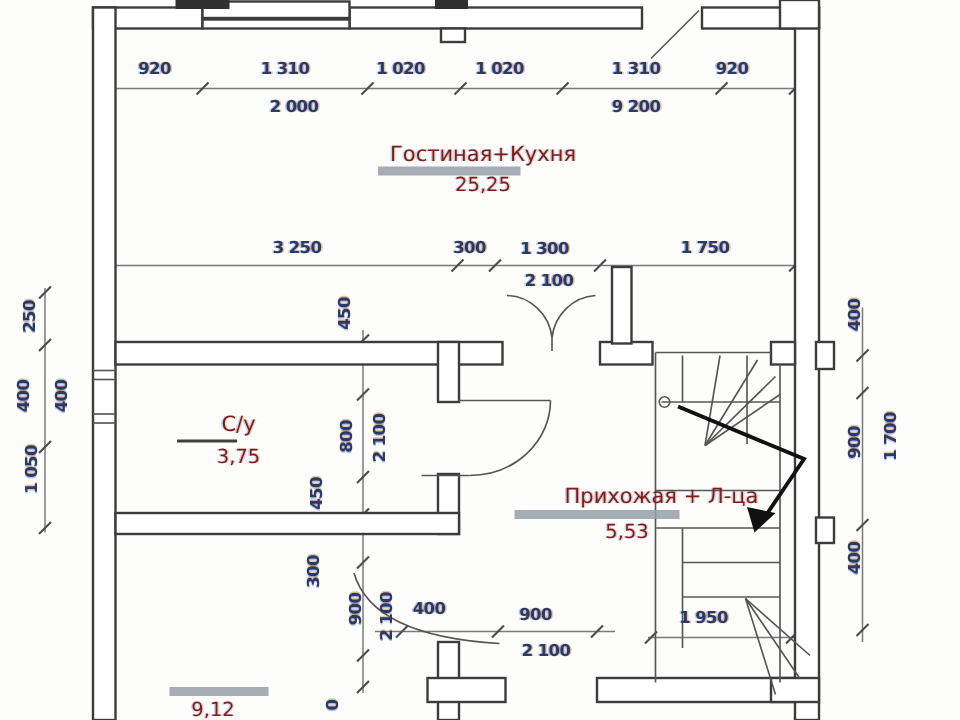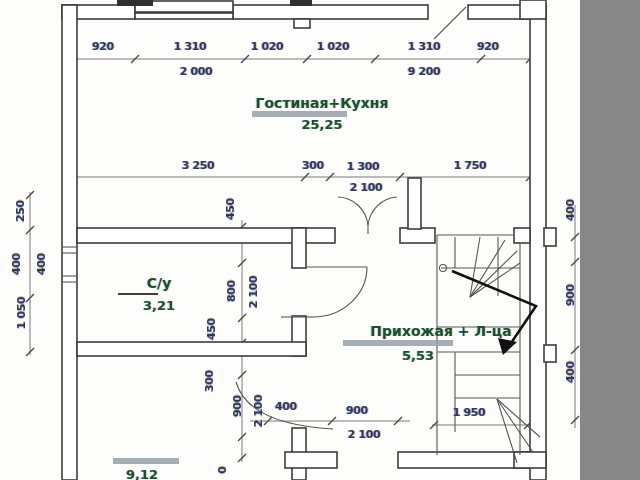--- a/index.html
+++ b/index.html
@@ -1,29 +1,29 @@
 <!DOCTYPE html>
 <html><head>
 <meta charset="utf-8">
 <style>
   html,body{margin:0;padding:0;background:#888;}
-  #stage{position:relative;width:580px;height:480px;background:#fdfdfc;overflow:hidden;
+  #stage{position:relative;width:640px;height:480px;background:#fdfdfc;overflow:hidden;
          font-family:"DejaVu Sans","Liberation Sans",sans-serif;}
   svg{position:absolute;left:0;top:0;}
   .w{fill:#ffffff;stroke:#3c3c3c;stroke-width:1.6;}
   .wf{fill:#2f2f2f;stroke:none;}
   .t{stroke:#565656;stroke-width:1.1;fill:none;}
   .d{stroke:#7a7a7a;stroke-width:1;fill:none;}
   .tk{stroke:#4c4c4c;stroke-width:1.4;}
   .lbl{position:absolute;transform:translate(-50%,-50%);white-space:nowrap;
        font-size:11px;font-weight:bold;letter-spacing:-0.4px;color:#2b3a63;
        text-shadow:1px 0 0 rgba(200,110,30,.40),-1px 0 0 rgba(70,105,225,.40);}
   .v{transform:translate(-50%,-50%) rotate(-90deg);}
   .room{position:absolute;transform:translate(-50%,-50%);white-space:nowrap;
-        font-size:14px;font-weight:bold;color:#14532d;
+        font-size:14px;font-weight:normal;color:#7f1d1d;
         text-shadow:1px 0 0 rgba(200,110,30,.28),-1px 0 0 rgba(70,105,225,.28);padding-left:44px;}
   .area{font-size:13px;}
   .bar{position:absolute;background:#989fa7;opacity:.85;}
   .bar-thin{position:absolute;background:#3f3f3f;}
 </style>
 </head>
 <body>
 
 <div id="stage">
 
@@ -190,21 +190,21 @@
   <span class="lbl" style="left:357px;top:410px">900</span>
   <span class="lbl" style="left:364px;top:434px">2 100</span>
   <span class="lbl" style="left:469px;top:412px">1 950</span>
 
   <span class="room" style="left:300px;top:103px">Гостиная+Кухня</span>
   <div class="bar" style="left:252px;top:111px;width:95px;height:6px"></div>
   <span class="room area" style="left:300px;top:124px">25,25</span>
 
   <span class="room" style="left:137px;top:283px">С/у</span>
   <div class="bar-thin" style="left:118px;top:293px;width:40px;height:2px"></div>
-  <span class="room area" style="left:137px;top:305px">3,21</span>
+  <span class="room area" style="left:137px;top:305px">3,75</span>
 
   <span class="room" style="left:419px;top:331px">Прихожая + Л-ца</span>
   <div class="bar" style="left:343px;top:340px;width:110px;height:6px"></div>
   <span class="room area" style="left:396px;top:355px">5,53</span>
 
   <div class="bar" style="left:113px;top:458px;width:66px;height:6px"></div>
   <span class="room area" style="left:120px;top:474px">9,12</span>
 
 </div>
 

